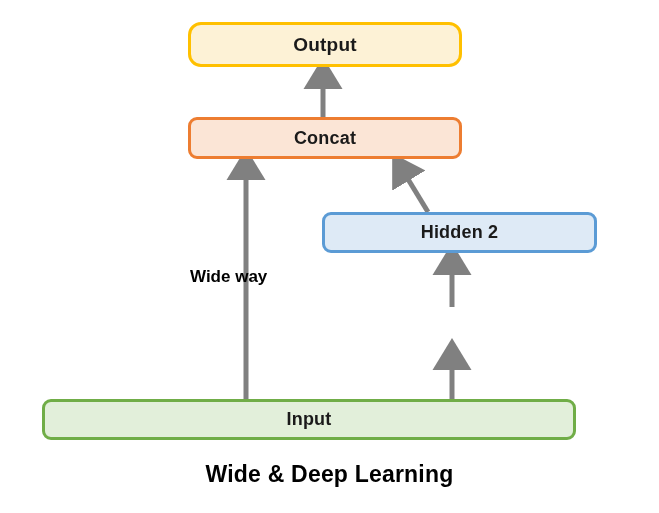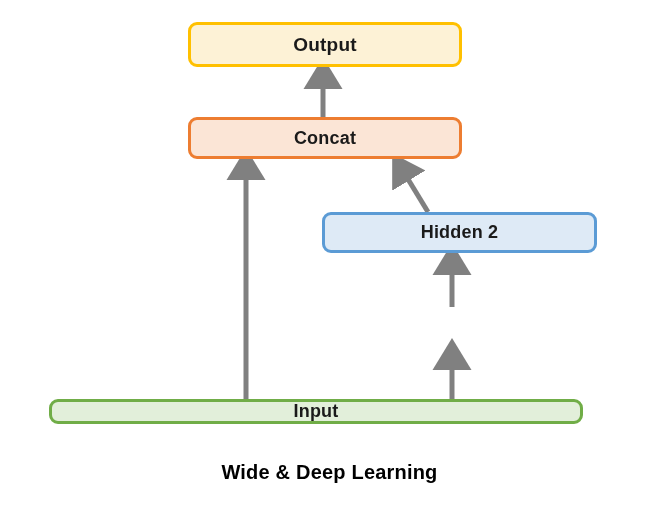--- a/index.html
+++ b/index.html
@@ -32,20 +32,21 @@
   }
   .node-output {
     left: 188px;
     top: 22px;
     width: 274px;
     height: 45px;
     border-width: 3px;
     border-color: #FFC000;
     background: #FDF2D6;
     font-size: 19px;
+    border-radius: 13px;
   }
   .node-concat {
     left: 188px;
     top: 117px;
     width: 274px;
     height: 42px;
     border-width: 3px;
     border-color: #ED7D31;
     background: #FBE5D6;
     font-size: 18px;
@@ -66,24 +67,24 @@
     left: 313px;
     top: 307px;
     width: 275px;
     height: 41px;
     border-width: 3px;
     border-color: #5B9BD5;
     background: #DEEAF6;
     font-size: 18px;
   }
   .node-input {
-    left: 49px;
+    left: 42px;
     top: 399px;
     width: 534px;
-    height: 25px;
+    height: 41px;
     border-width: 3px;
     border-color: #70AD47;
     background: #E2EFDA;
     font-size: 18px;
   }
   .edge-layer {
     position: absolute;
     left: 0;
     top: 0;
     width: 659px;
@@ -103,21 +104,21 @@
   .label-deep {
     left: 396px;
     top: 267px;
   }
   .title {
     position: absolute;
     left: 0;
     top: 461px;
     width: 659px;
     text-align: center;
-    font-size: 20px;
+    font-size: 23px;
     font-weight: bold;
     color: #000000;
     letter-spacing: 0.2px;
   }
 </style>
 </head>
 <body>
 
 <div id="diagram">
 
@@ -149,16 +150,17 @@
 
   <div class="node node-hidden2">
     <span>Hidden 2</span>
   </div>
 
 
   <div class="node node-input">
     <span>Input</span>
   </div>
 
+  <div class="edge-label label-wide">Wide way</div>
 
   <div class="title">Wide &amp; Deep Learning</div>
 
 </div>
 
 </body></html>

